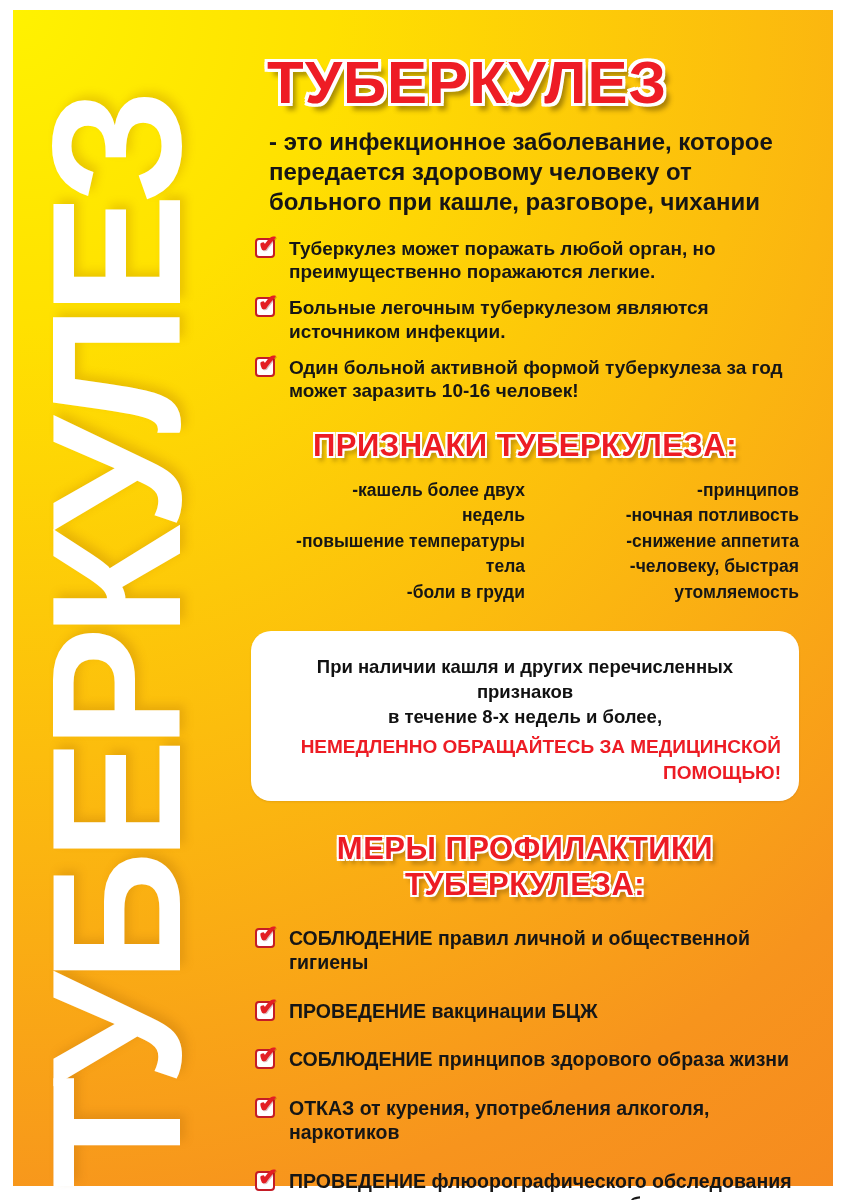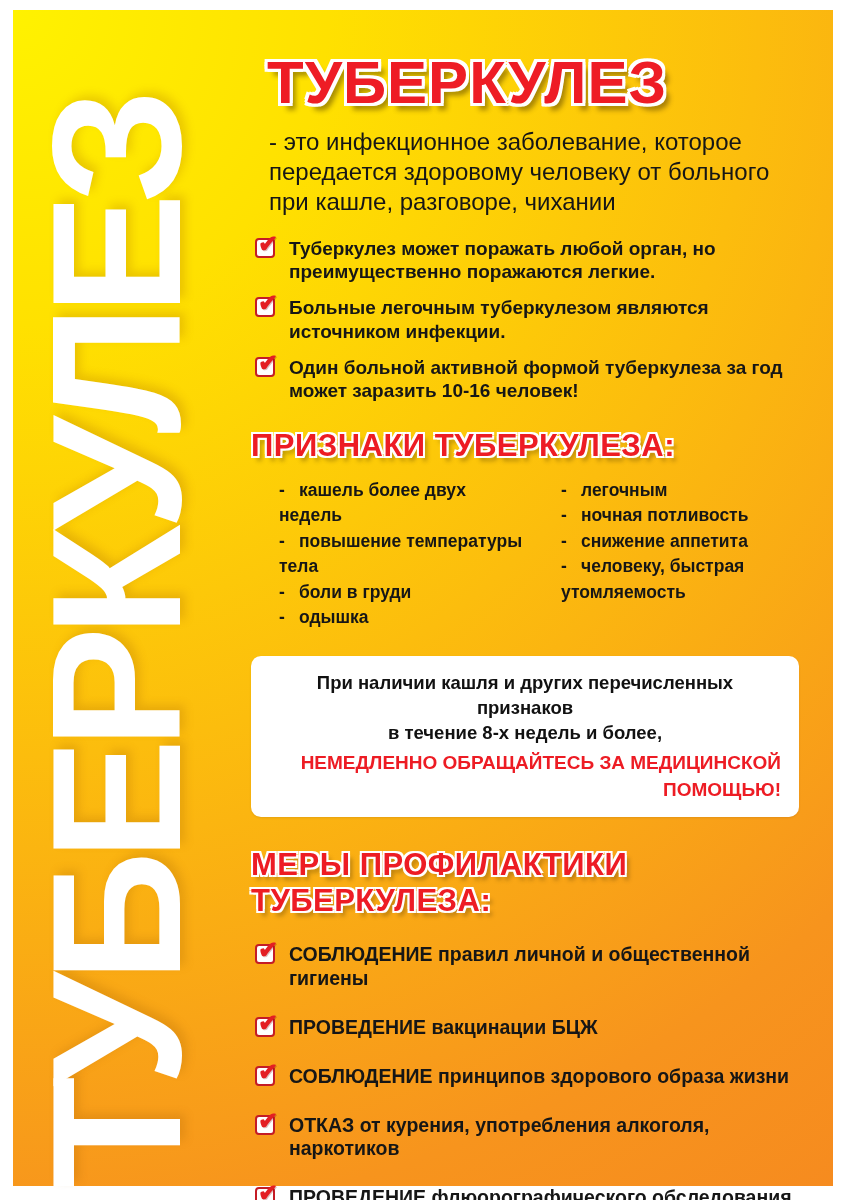--- a/index.html
+++ b/index.html
@@ -45,21 +45,21 @@
     letter-spacing:1px;
     color:#ee1c25;
     text-shadow:
       -3px -3px 0 #fff, 3px -3px 0 #fff, -3px 3px 0 #fff, 3px 3px 0 #fff,
       0 -3px 0 #fff, 0 3px 0 #fff, -3px 0 0 #fff, 3px 0 0 #fff,
       6px 7px 5px rgba(60,40,0,0.45);
   }
   .subtitle {
     margin:10px 0 0 18px;
     font-size:24px;
-    font-weight:normal;
+    font-weight:bold;
     color:#161616;
     line-height:1.25;
   }
   .check-list { margin-top:20px; }
   .check-item {
     display:flex;
     align-items:flex-start;
     margin:0 0 13px 4px;
     font-size:19px;
     font-weight:bold;
@@ -82,45 +82,46 @@
     font-size:24px;
     font-weight:bold;
     line-height:1;
     text-shadow:1px 1px 0 rgba(120,0,0,0.25);
   }
   .section-heading {
     font-size:31px;
     font-weight:bold;
     color:#ed1c24;
     letter-spacing:0.5px;
-    text-align:left;
+    text-align:center;
     text-shadow:
       -2px -2px 0 #fff, 2px -2px 0 #fff, -2px 2px 0 #fff, 2px 2px 0 #fff,
       4px 5px 4px rgba(60,40,0,0.35);
   }
   .signs-heading { margin-top:26px; }
   .signs-columns {
     display:flex;
     margin-top:14px;
+    text-align:right;
   }
   .signs-col { width:50%; }
   .signs-col.first { padding-left:28px; }
   .signs-col.second { padding-left:36px; }
   .sign-item {
     font-size:17.5px;
     font-weight:bold;
     color:#161616;
     line-height:1.45;
   }
   .sign-item::before { content:"-"; display:inline-block; width:20px; }
   .white-box {
     background:#ffffff;
-    border-radius:10px;
+    border-radius:20px;
     margin-top:26px;
-    padding:15px 18px 14px 18px;
+    padding:24px 18px 14px 18px;
     text-align:center;
     box-shadow:0 1px 2px rgba(120,70,0,0.15);
   }
   .alert-line {
     font-size:18.5px;
     font-weight:bold;
     color:#111111;
     line-height:1.35;
   }
   .alert-red {
@@ -170,24 +171,23 @@
         </div>
       </div>
 
       <div class="section-heading signs-heading">ПРИЗНАКИ ТУБЕРКУЛЕЗА:</div>
 
       <div class="signs-columns">
         <div class="signs-col first">
           <div class="sign-item">кашель более двух недель</div>
           <div class="sign-item">повышение температуры тела</div>
           <div class="sign-item">боли в груди</div>
-          <div class="sign-item">одышка</div>
         </div>
         <div class="signs-col second">
-          <div class="sign-item">легочным</div>
+          <div class="sign-item">принципов</div>
           <div class="sign-item">ночная потливость</div>
           <div class="sign-item">снижение аппетита</div>
           <div class="sign-item">человеку, быстрая утомляемость</div>
         </div>
       </div>
 
       <div class="white-box">
         <div class="alert-line">При наличии кашля и других перечисленных признаков</div>
         <div class="alert-line">в течение 8-х недель и более,</div>
         <div class="alert-red">НЕМЕДЛЕННО ОБРАЩАЙТЕСЬ ЗА МЕДИЦИНСКОЙ ПОМОЩЬЮ!</div>

